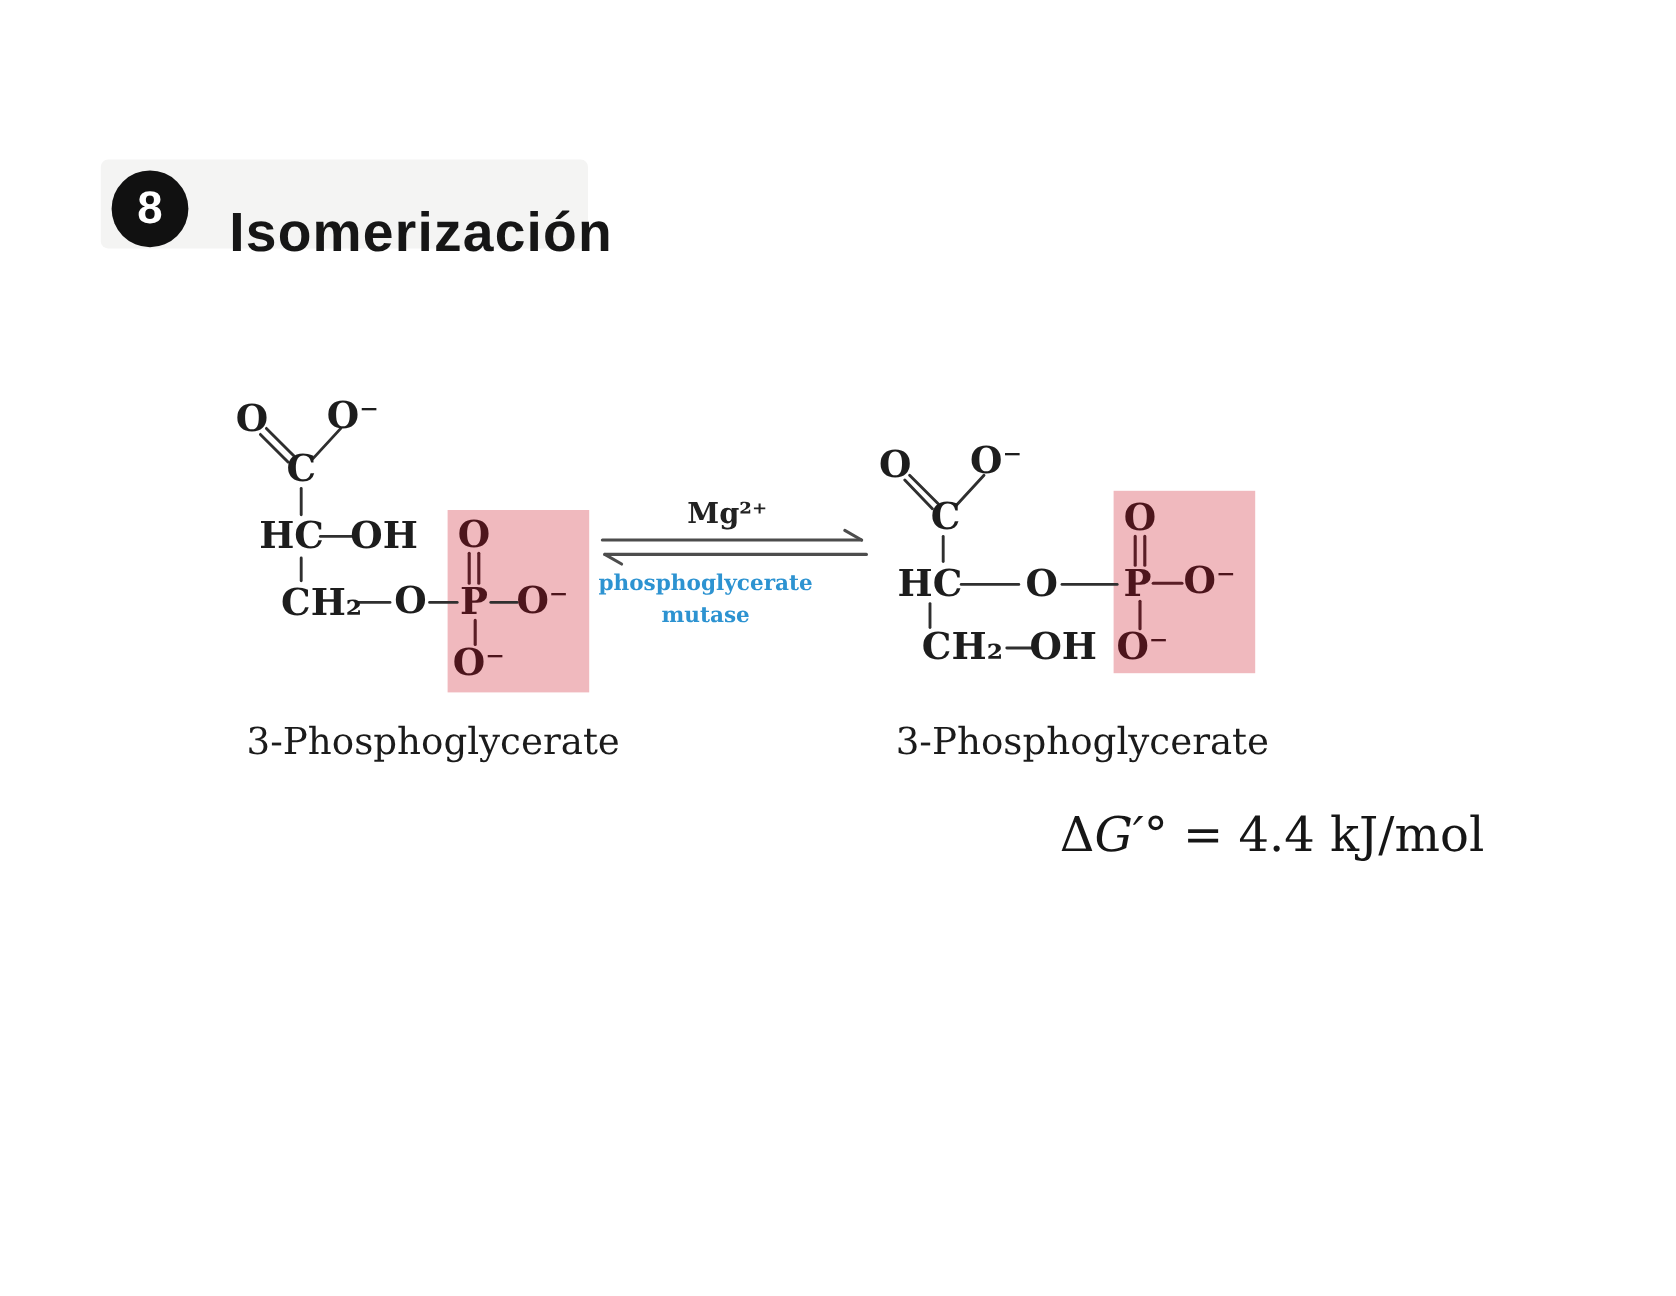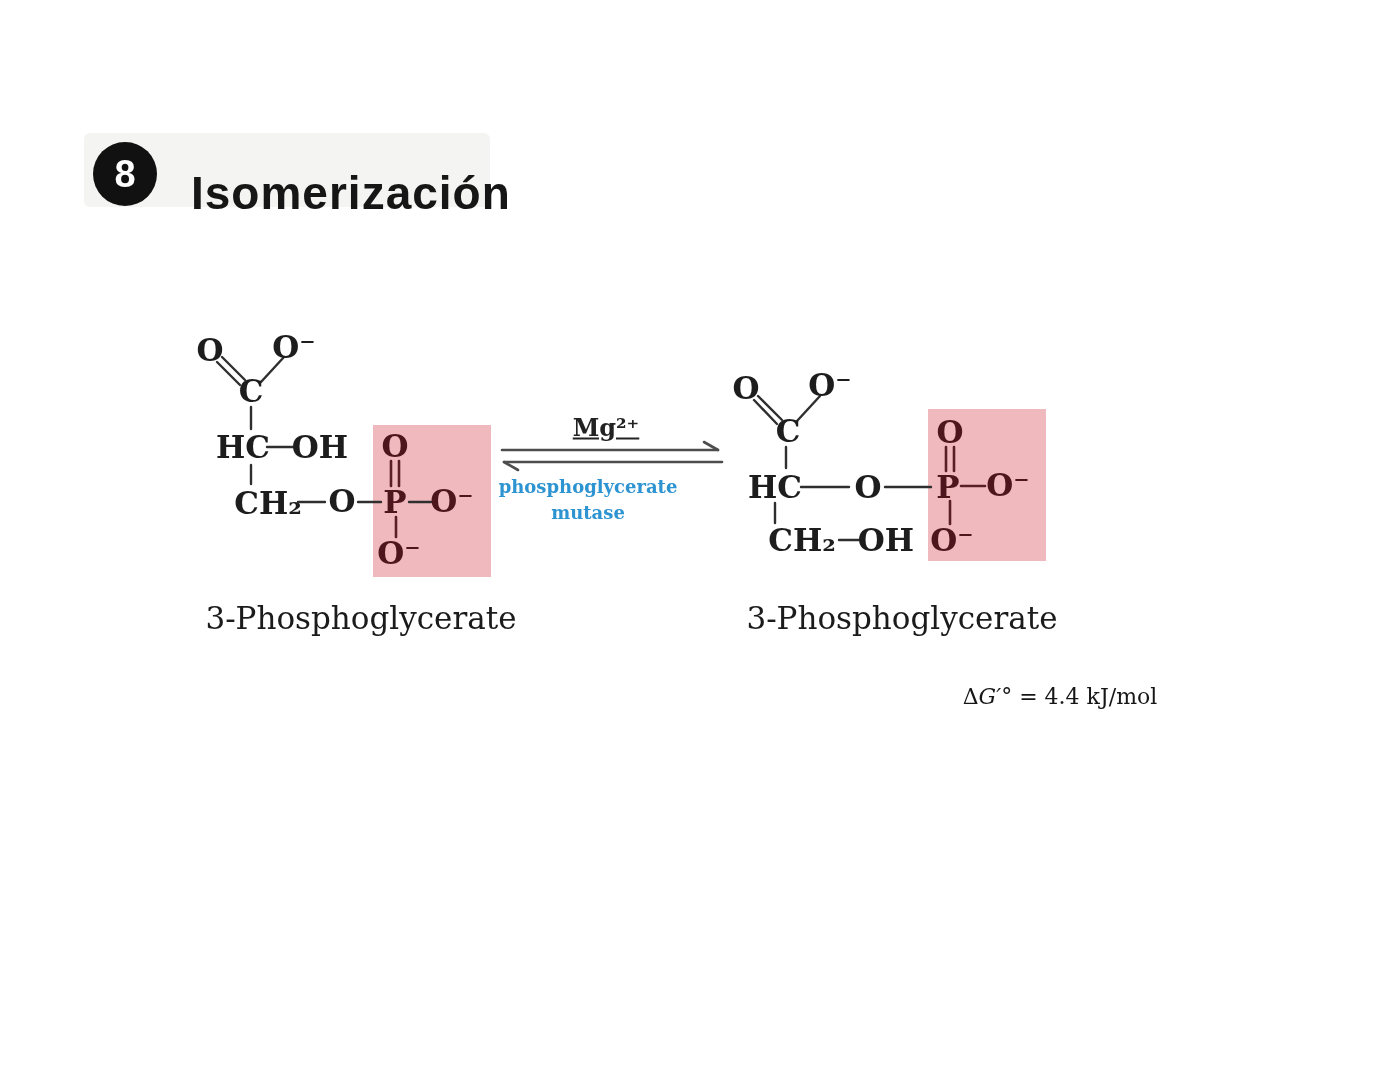--- a/index.html
+++ b/index.html
@@ -39,39 +39,38 @@
     color:#1d1d1d;white-space:nowrap;line-height:1;
   }
   .atom.maroon{color:#4d151c;}
   
   .bonds{position:absolute;left:0;top:0;}
   
   .cofactor{
     position:absolute;left:606px;top:427px;transform:translate(-50%,-50%);
     font-family:"DejaVu Serif",serif;font-weight:700;font-size:24px;color:#222;
     white-space:nowrap;
-    text-decoration:underline;
   }
   .enzyme{
     position:absolute;left:588px;top:500px;transform:translate(-50%,-50%);
     font-family:"DejaVu Serif",serif;font-weight:700;font-size:18px;
     color:#2d93d1;text-align:center;line-height:26px;white-space:nowrap;
   }
   
   .mol-name{
     position:absolute;transform:translateX(-50%);
     font-family:"DejaVu Serif",serif;font-size:31px;color:#1b1b1b;
     white-space:nowrap;
   }
   .mol-name.left{left:361px;top:600px;text-align:center;}
   .mol-name.right{left:902px;top:600px;}
   
   .delta-g{
     position:absolute;left:1060px;top:696px;transform:translate(-50%,-50%);
-    font-family:"DejaVu Serif",serif;font-size:22px;color:#161616;
+    font-family:"DejaVu Serif",serif;font-size:40px;color:#161616;
     white-space:nowrap;
   }
   .delta-g .g-ital{font-style:italic;}
 </style>
 </head>
 <body>
 
 <div class="canvas">
 
   <div class="header-band"></div>

